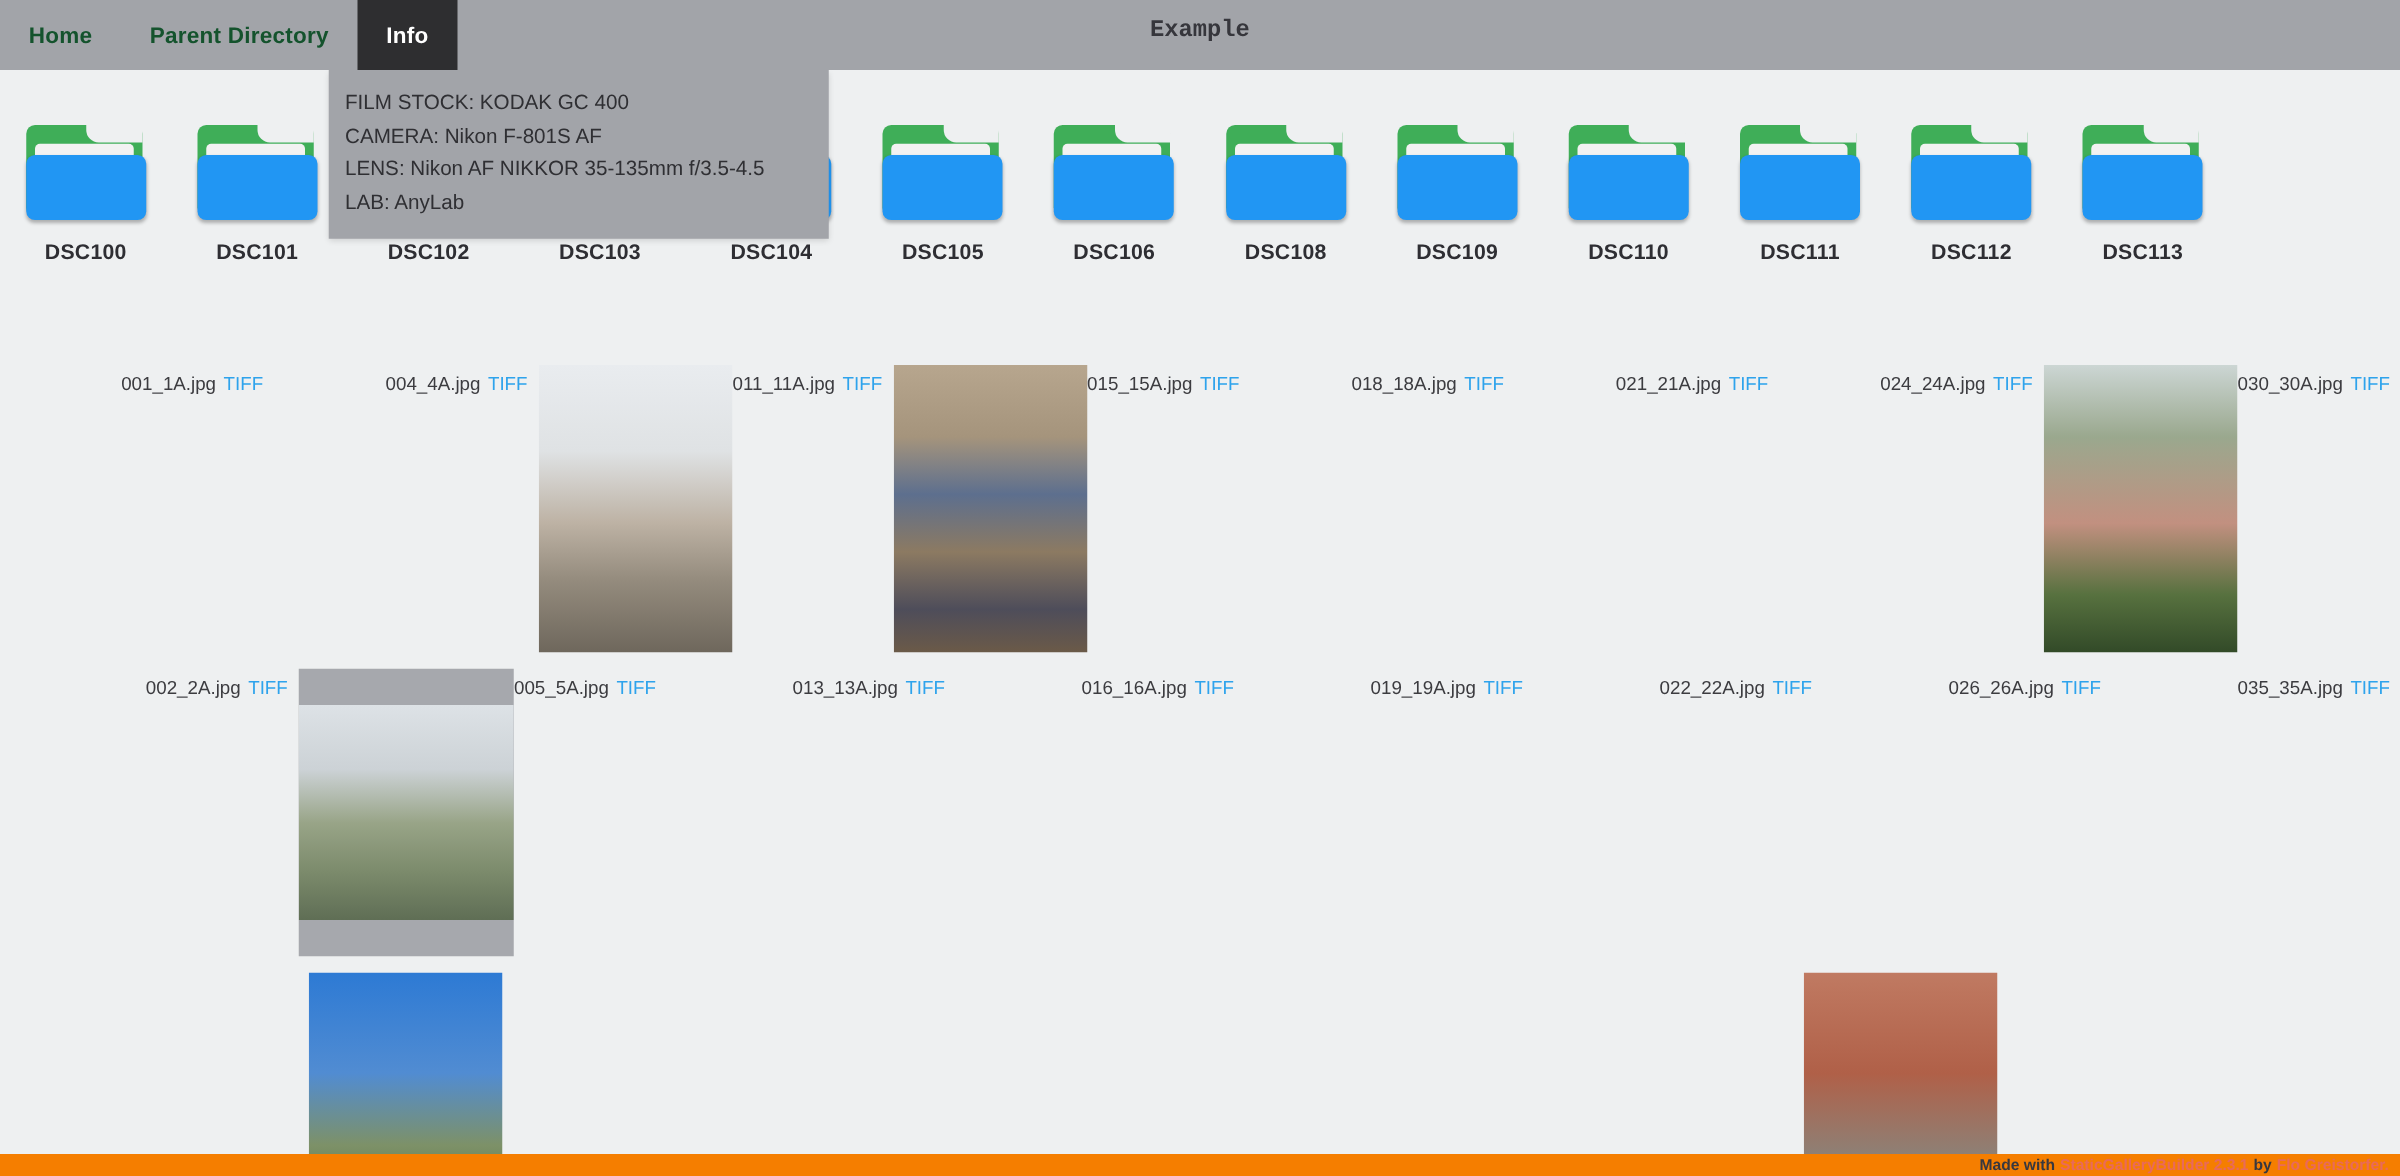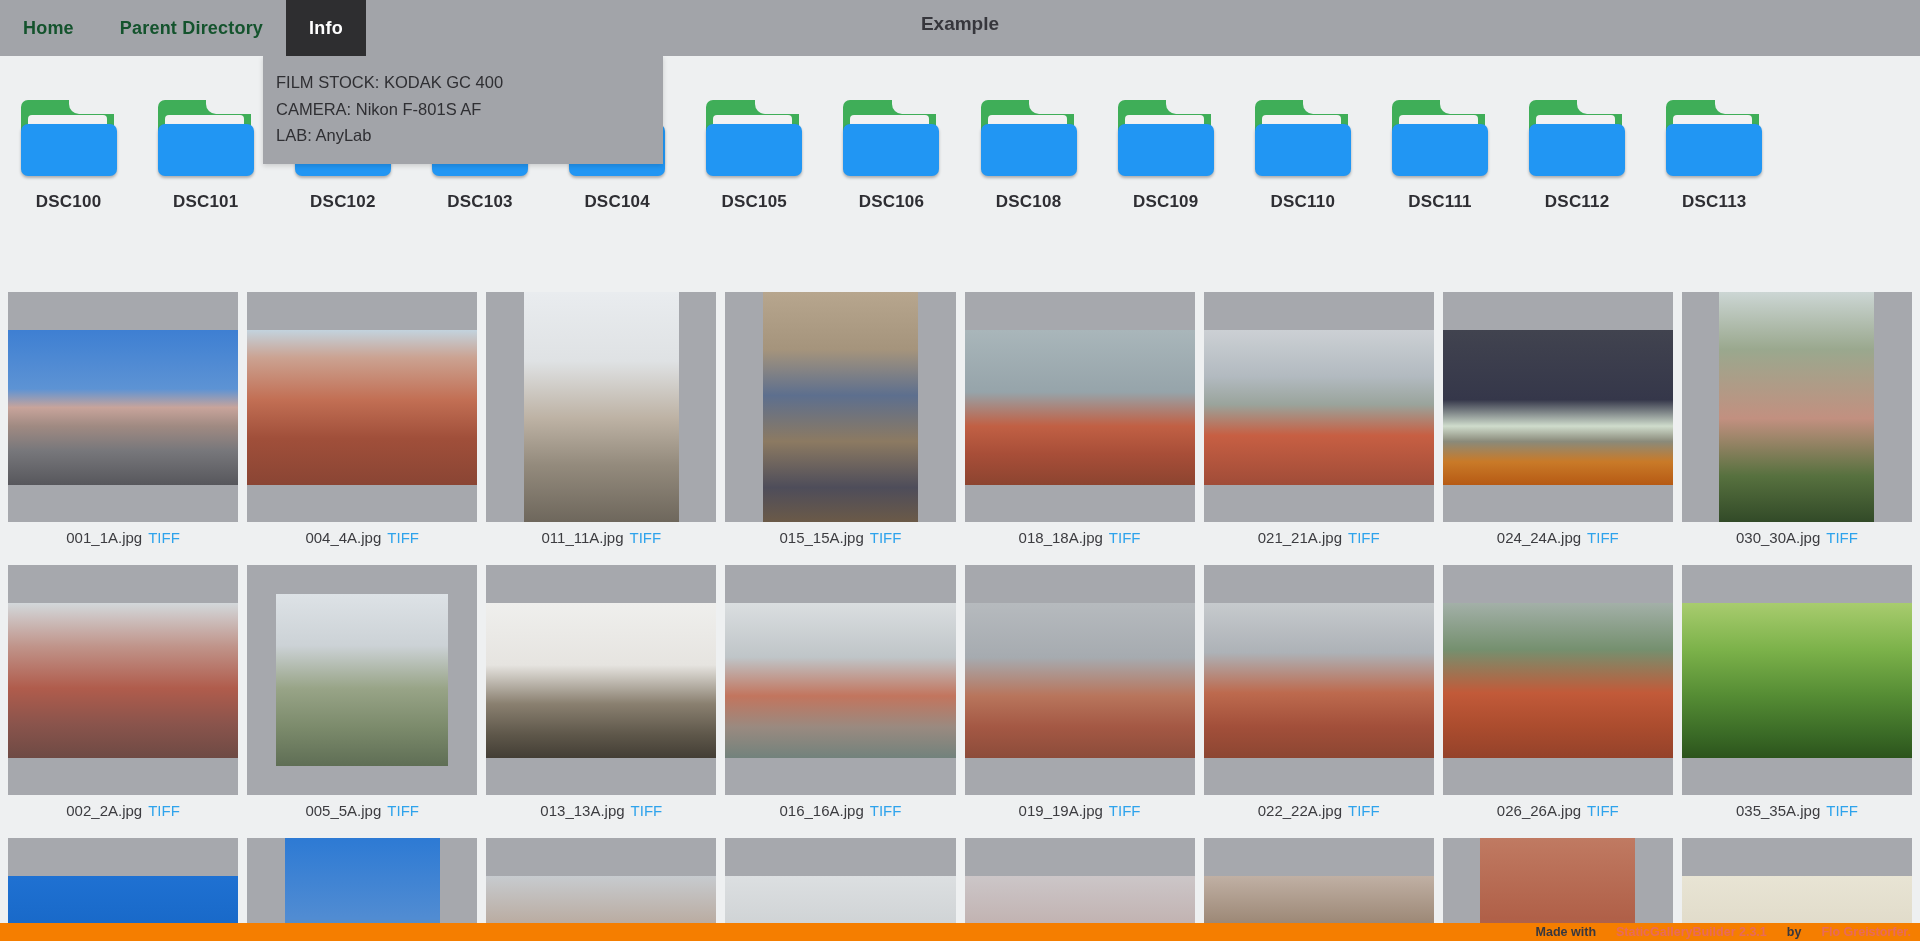--- a/index.html
+++ b/index.html
@@ -40,21 +40,21 @@
     letter-spacing:.2px;
   }
   .nav-item.active{
     background:var(--nav-active-bg);
     color:#fff;
   }
   .nav-title{
     position:absolute;left:50%;top:0;height:48px;
     transform:translateX(-50%);
     display:flex;align-items:center;
-    font-size:19px;font-weight:700;color:#36363c;
+    font-size:19px;font-weight:700;color:#36363c;font-family:Liberation Mono, monospace;
   }
   
   .info-tooltip{
     position:absolute;
     left:263px;top:56px;
     width:400px;
     background:var(--navbar-gray);
     padding:13px 12px 15px 13px;
     font-size:16.5px;line-height:1.62;
     color:#2f2f33;
@@ -101,21 +101,21 @@
     letter-spacing:.2px;
   }
   
   .grid{padding:0 8px;}
   .grid-row{
     display:grid;
     grid-template-columns:repeat(8,1fr);
     column-gap:9px;
     margin-bottom:13px;
   }
-  .photo-tile{display:flex;flex-direction:column;}
+  .photo-tile{display:flex;flex-direction:row;justify-content:space-between;}
   .thumb-box{
     height:230px;
     background:var(--tile-gray);
     display:flex;align-items:center;justify-content:center;
     overflow:hidden;
     cursor:pointer;
   }
   .photo{display:block;}
   .photo.landscape{width:100%;height:155px;}
   .photo.portrait{width:155px;height:230px;}
@@ -130,39 +130,40 @@
   
   .footer-bar{
     position:fixed;left:0;right:0;bottom:0;
     height:18px;
     background:var(--accent-orange);
     display:flex;align-items:center;justify-content:flex-end;
     padding-right:9px;
     font-size:12.5px;font-weight:700;
     color:#38383f;
     z-index:30;
-    gap:20px;
+    gap:4px;
   }
   .footer-link{color:var(--footer-link);cursor:pointer;}
 </style>
 </head>
 <body>
 
 <div class="navbar">
   <div id="nav-items" style="display:flex;align-items:stretch;">
       <div class="nav-item">Home</div>
       <div class="nav-item">Parent Directory</div>
       <div class="nav-item active">Info</div>
     </div>
   <div class="nav-title">Example</div>
 </div>
 
 <div class="info-tooltip">
   <div>FILM STOCK: KODAK GC 400</div>
   <div>CAMERA: Nikon F-801S AF</div>
+  <div>LENS: Nikon AF NIKKOR 35-135mm f/3.5-4.5</div>
   <div>LAB: AnyLab</div>
 </div>
 
 <div class="folder-row" id="folder-row">
   <div class="folder-item">
     <div class="folder-icon">
       <div class="folder-back"></div>
       <div class="folder-paper"></div>
       <div class="folder-front"></div>
     </div>

